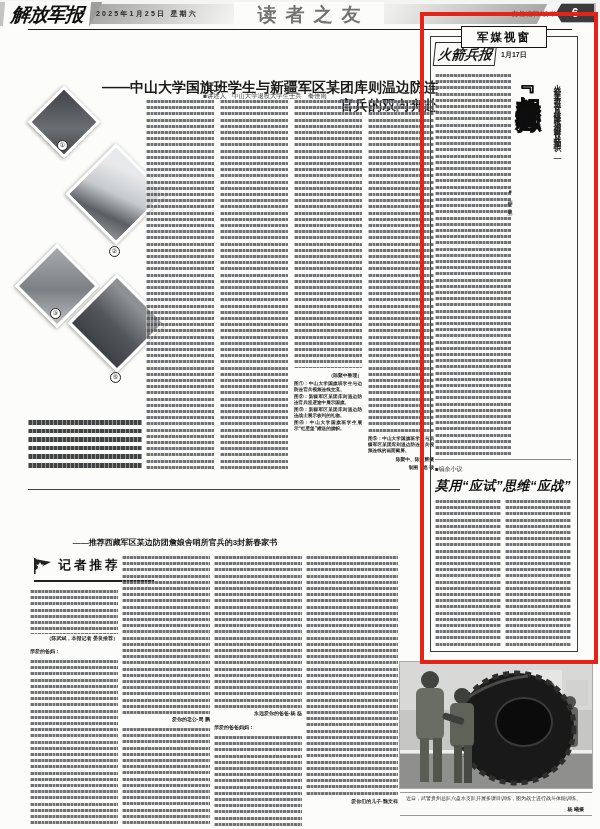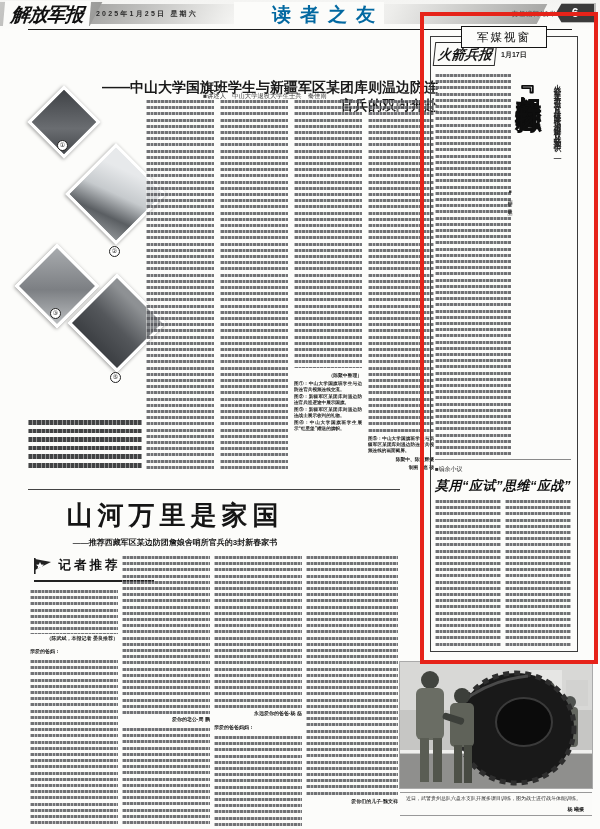--- a/index.html
+++ b/index.html
@@ -27,21 +27,21 @@
   .band-l{left:78px;width:170px;background:linear-gradient(90deg,#9f9f9d,#ededeb 85%,rgba(237,237,235,0));}
   .band-r{left:352px;width:190px;background:linear-gradient(90deg,rgba(237,237,235,0),#ededeb 20%,#a8a8a6);}
   .mast-arrow{left:-8px;top:2px;width:104px;height:24px;background:linear-gradient(90deg,#c8c8c6,#9b9b99);transform:skewX(-28deg);}
   .masthead{
     left:4px;top:1px;width:86px;height:26px;background:#fbfbf9;
     font-family:"DejaVu Serif",serif;font-weight:bold;font-style:italic;
     font-size:19px;line-height:26px;text-align:center;color:#101010;
     transform:skewX(-5deg);letter-spacing:-1px;
   }
   .hdr-date{left:96px;top:9px;font-size:7px;font-weight:bold;letter-spacing:2.2px;color:#2a2a2a;}
-  .hdr-title{left:234px;top:2px;width:150px;text-align:right;font-size:19px;font-weight:bold;letter-spacing:9px;text-indent:9px;color:#0369a1;background:#fcfcfa;}
+  .hdr-title{left:234px;top:2px;width:150px;text-align:center;font-size:19px;font-weight:bold;letter-spacing:9px;text-indent:9px;color:#737373;background:#fcfcfa;}
   .hdr-editor{left:470px;top:10px;width:86px;text-align:right;font-size:6.5px;color:#333;letter-spacing:.5px;}
   .pg-badge-echo{right:4px;top:3px;width:40px;height:20px;background:#bdbdbb;clip-path:polygon(14% 0,100% 0,100% 100%,14% 100%,0 50%);}
   .pg-badge{right:6px;top:4px;width:38px;height:18px;background:#3b3b3b;clip-path:polygon(14% 0,100% 0,100% 100%,14% 100%,0 50%);
     color:#fff;font-size:12px;font-weight:bold;text-align:center;line-height:18px;}
   .hdr-rule{left:28px;right:28px;top:29px;height:1px;background:#1c1c1c;}
   
   .m-headline{left:105px;top:39px;width:330px;text-align:center;font-size:30px;font-weight:900;letter-spacing:3px;color:#111;}
   .m-sub{left:92px;top:79px;width:346px;text-align:right;font-size:14px;font-weight:bold;color:#1a1a1a;}
   .m-byline{left:92px;top:92px;width:346px;text-align:center;font-size:6.3px;color:#3a3a3a;}
   .diamond{border:3px solid #fff;box-shadow:0 1px 4px rgba(0,0,0,.4);transform:rotate(45deg);}
@@ -53,21 +53,21 @@
   .sec-rule{left:28px;top:489px;width:372px;height:1px;background:#444;}
   .l-headline{left:55px;top:498px;width:240px;text-align:center;font-family:"Liberation Serif",serif;font-size:26px;font-weight:bold;letter-spacing:5px;color:#151515;}
   .l-sub{left:34px;top:537px;width:282px;text-align:center;font-size:8px;font-weight:bold;color:#1a1a1a;}
   .rec-box{left:34px;top:556px;width:120px;height:24px;border-bottom:2.5px solid #222;}
   .rec-label{font-size:12.5px;font-weight:bold;letter-spacing:3px;color:#111;vertical-align:middle;}
   .ov{background:#fcfcfa;font-weight:bold;color:#1c1c1c;font-size:5px;line-height:7px;}
   
   .red-box{left:420px;top:12px;width:170px;height:644px;border:4px solid #e62319;z-index:60;}
   .mw-inner{left:430px;top:36px;width:146px;height:614px;border:1px solid #3c3c3c;background:transparent;}
   .mw-label{left:461px;top:26px;width:84px;height:20px;background:#fcfcfa;border:1.5px solid #141414;z-index:20;
-    text-align:center;font-size:11.5px;font-weight:normal;letter-spacing:2px;line-height:20px;color:#0f0f0f;}
+    text-align:center;font-size:11.5px;font-weight:bold;letter-spacing:2px;line-height:20px;color:#0f0f0f;}
   .mw-mast{left:434px;top:42px;width:60px;height:22px;border:1px solid #2d2d2d;background:#fbfbf9;
     font-family:"DejaVu Serif",serif;font-style:italic;font-weight:bold;font-size:13.5px;line-height:22px;text-align:center;
     transform:skewX(-6deg);color:#151515;}
   .mw-date{left:501px;top:50px;font-size:7px;font-weight:bold;color:#222;}
   .vtext{writing-mode:vertical-rl;text-orientation:upright;}
   .mw-headline{left:511px;top:74px;width:36px;height:392px;font-size:26px;font-weight:900;color:#0e0e0e;letter-spacing:1px;}
   .mw-kicker{left:549px;top:78px;width:13px;height:276px;font-size:7.5px;font-weight:bold;letter-spacing:3px;color:#222;}
   .mw-byline{left:504px;top:188px;width:9px;height:80px;font-size:5px;color:#333;letter-spacing:1px;}
   .mw-div{left:435px;top:459px;width:136px;height:1px;background:#8a8a8a;}
   .mw-sublabel{left:435px;top:465px;font-size:6px;color:#2e2e2e;}
@@ -117,21 +117,20 @@
     <p>图①：中山大学国旗班学生与边防连官兵视频连线交流。</p>
     <p>图②：新疆军区某团库则温边防连官兵巡逻途中展示国旗。</p>
     <p>图③：新疆军区某团库则温边防连战士展示收到的礼物。</p>
     <p>图④：中山大学国旗班学生展示“红星堡”赠送的旗帜。</p>
   </div>
   <div class="abs cap" style="left:368px;top:436px;width:66px;">图⑤：中山大学国旗班学生与新疆军区某团库则温边防连官兵视频连线的画面截屏。</div>
   <div class="abs credit-r" style="left:368px;top:456px;width:66px;">陈聚中、陈润辉摄</div>
   <div class="abs credit-r" style="left:368px;top:464px;width:66px;">制图：扈 硕</div>
 
   <div class="abs sec-rule"></div>
-  <div class="abs l-headline">山河万里是家国</div>
   <div class="abs l-sub">——推荐西藏军区某边防团詹娘舍哨所官兵的3封新春家书</div>
 
   <div class="abs rec-box">
     <svg width="20" height="16" viewBox="0 0 20 16" style="vertical-align:middle">
       <polygon points="1,1 17,4 1,12" fill="#222"></polygon>
       <rect x="0" y="0" width="1.6" height="16" fill="#222"></rect>
       <polygon points="6,4 7.2,6.6 10,6.8 7.9,8.5 8.6,11 6,9.6 3.4,11 4.1,8.5 2,6.8 4.8,6.6" fill="#fff"></polygon>
     </svg>
     <span class="rec-label">记者推荐</span>
   </div>

